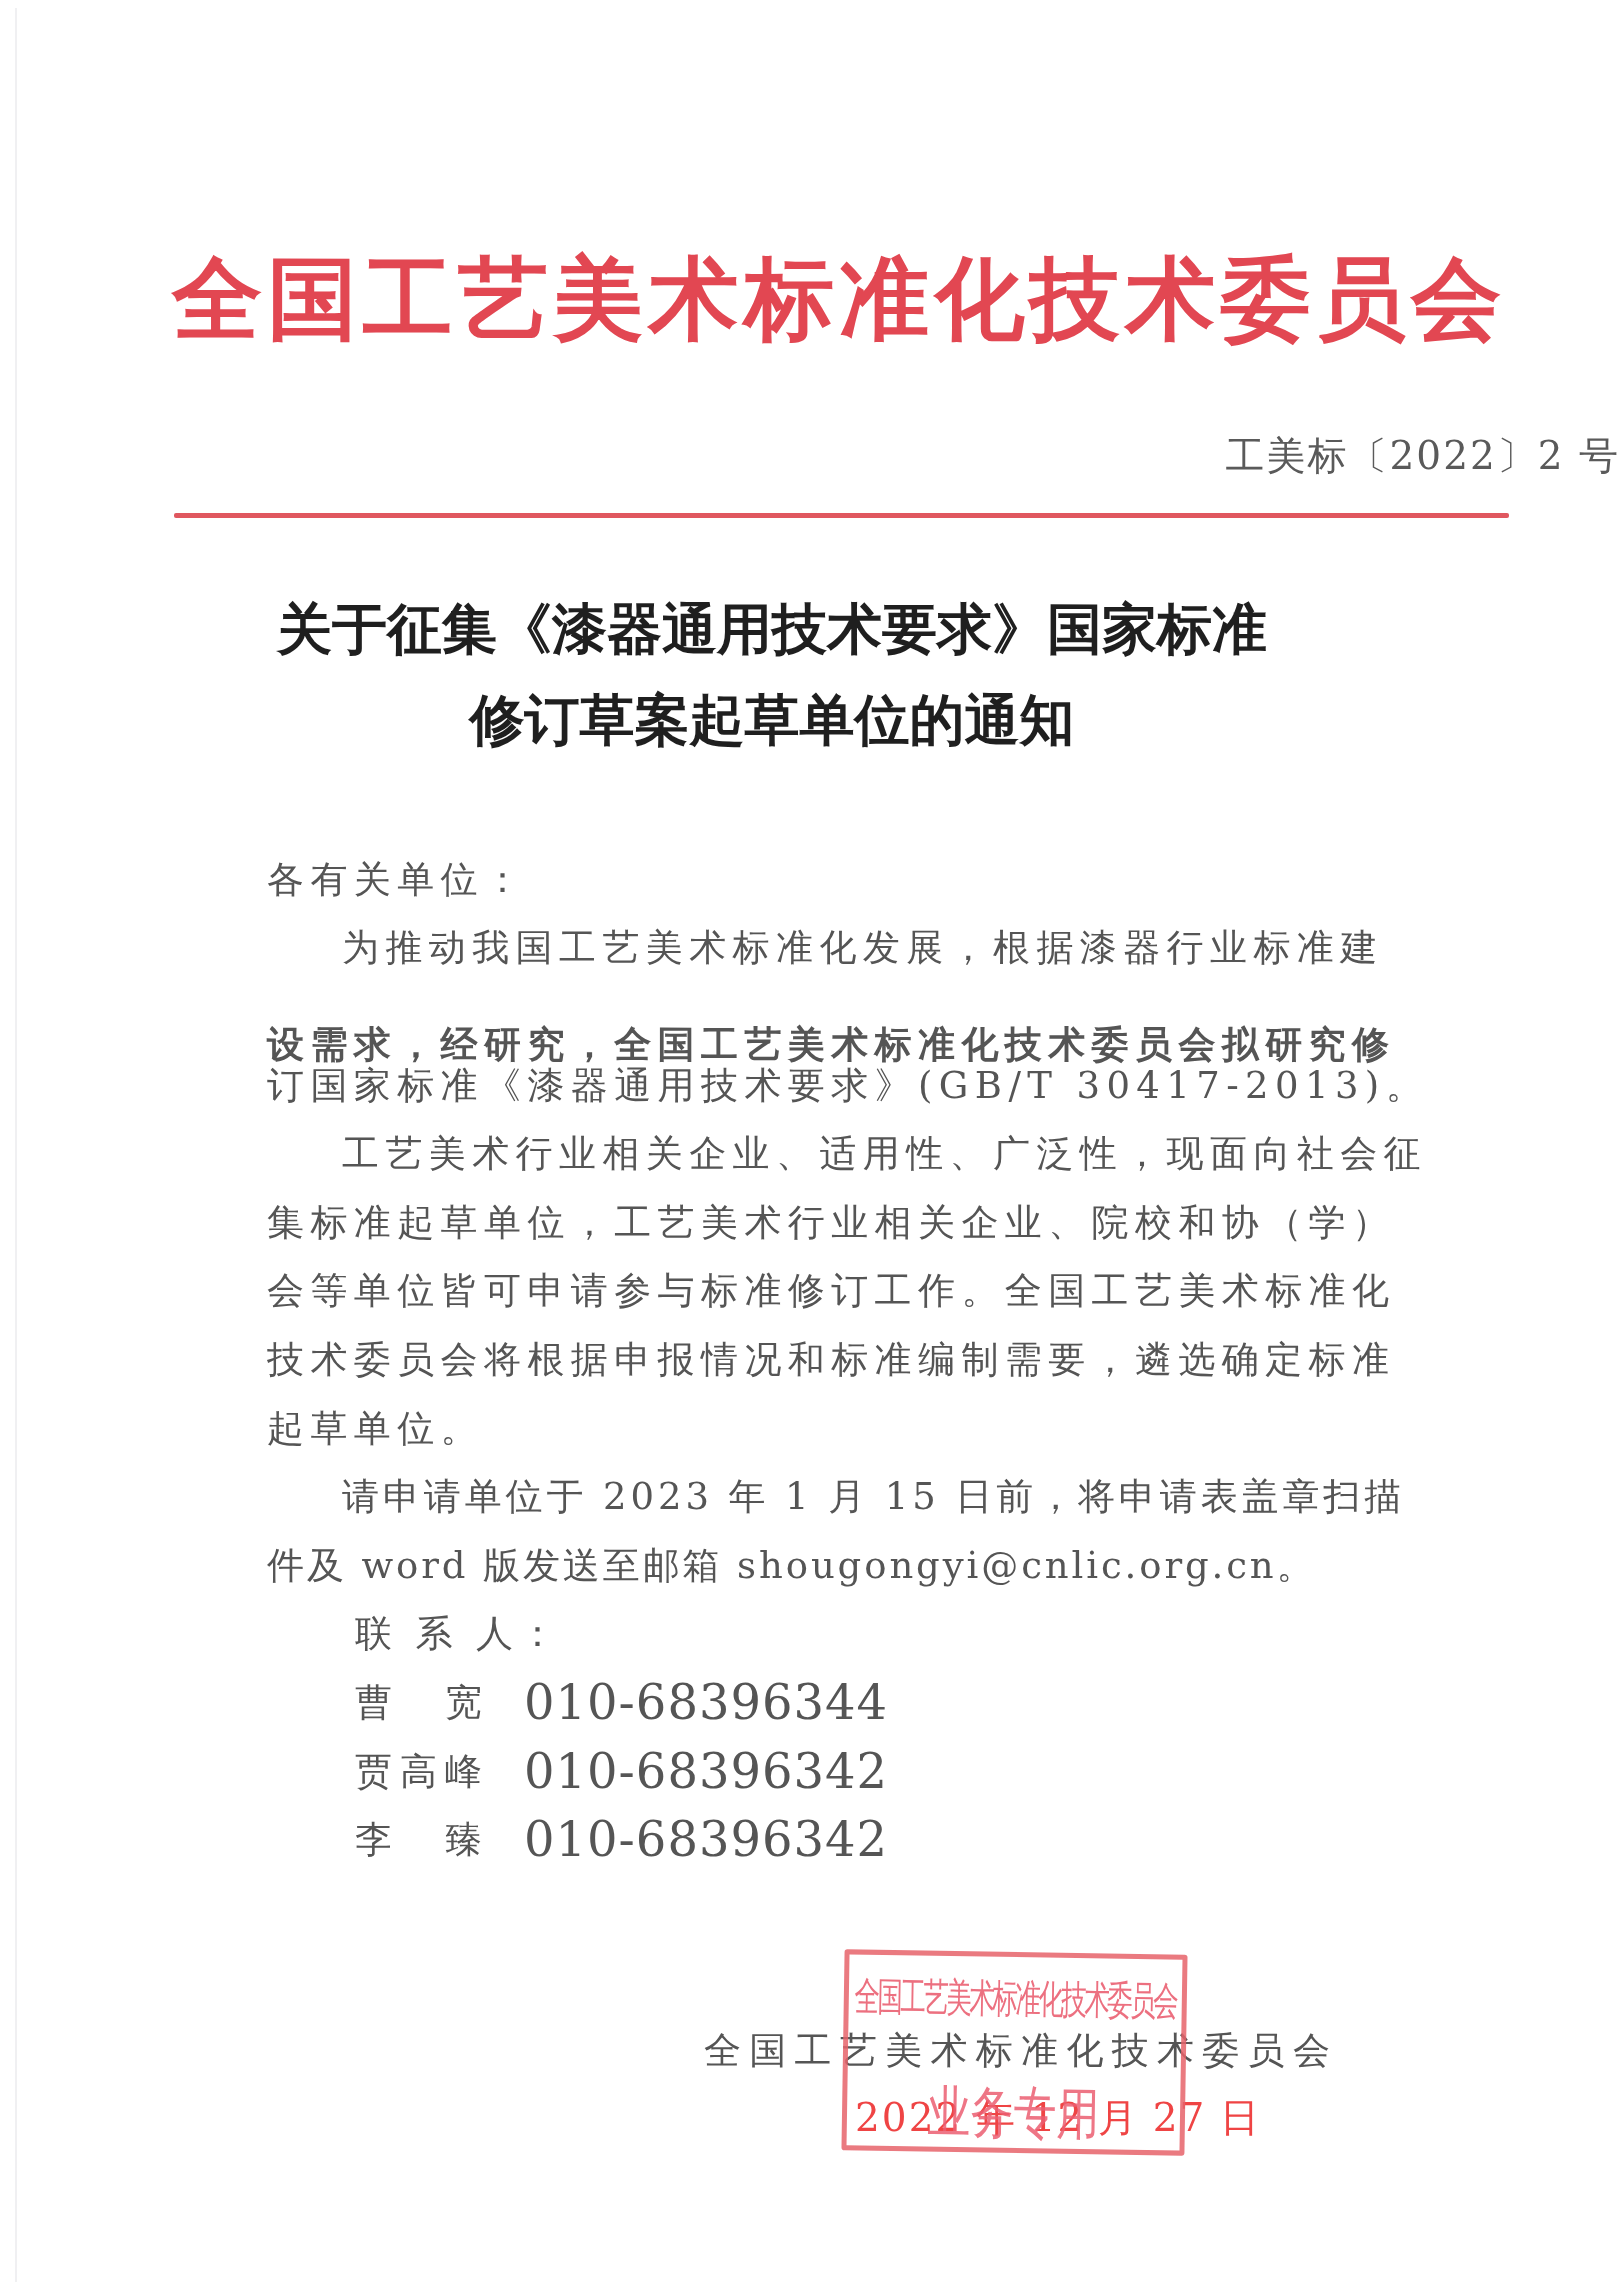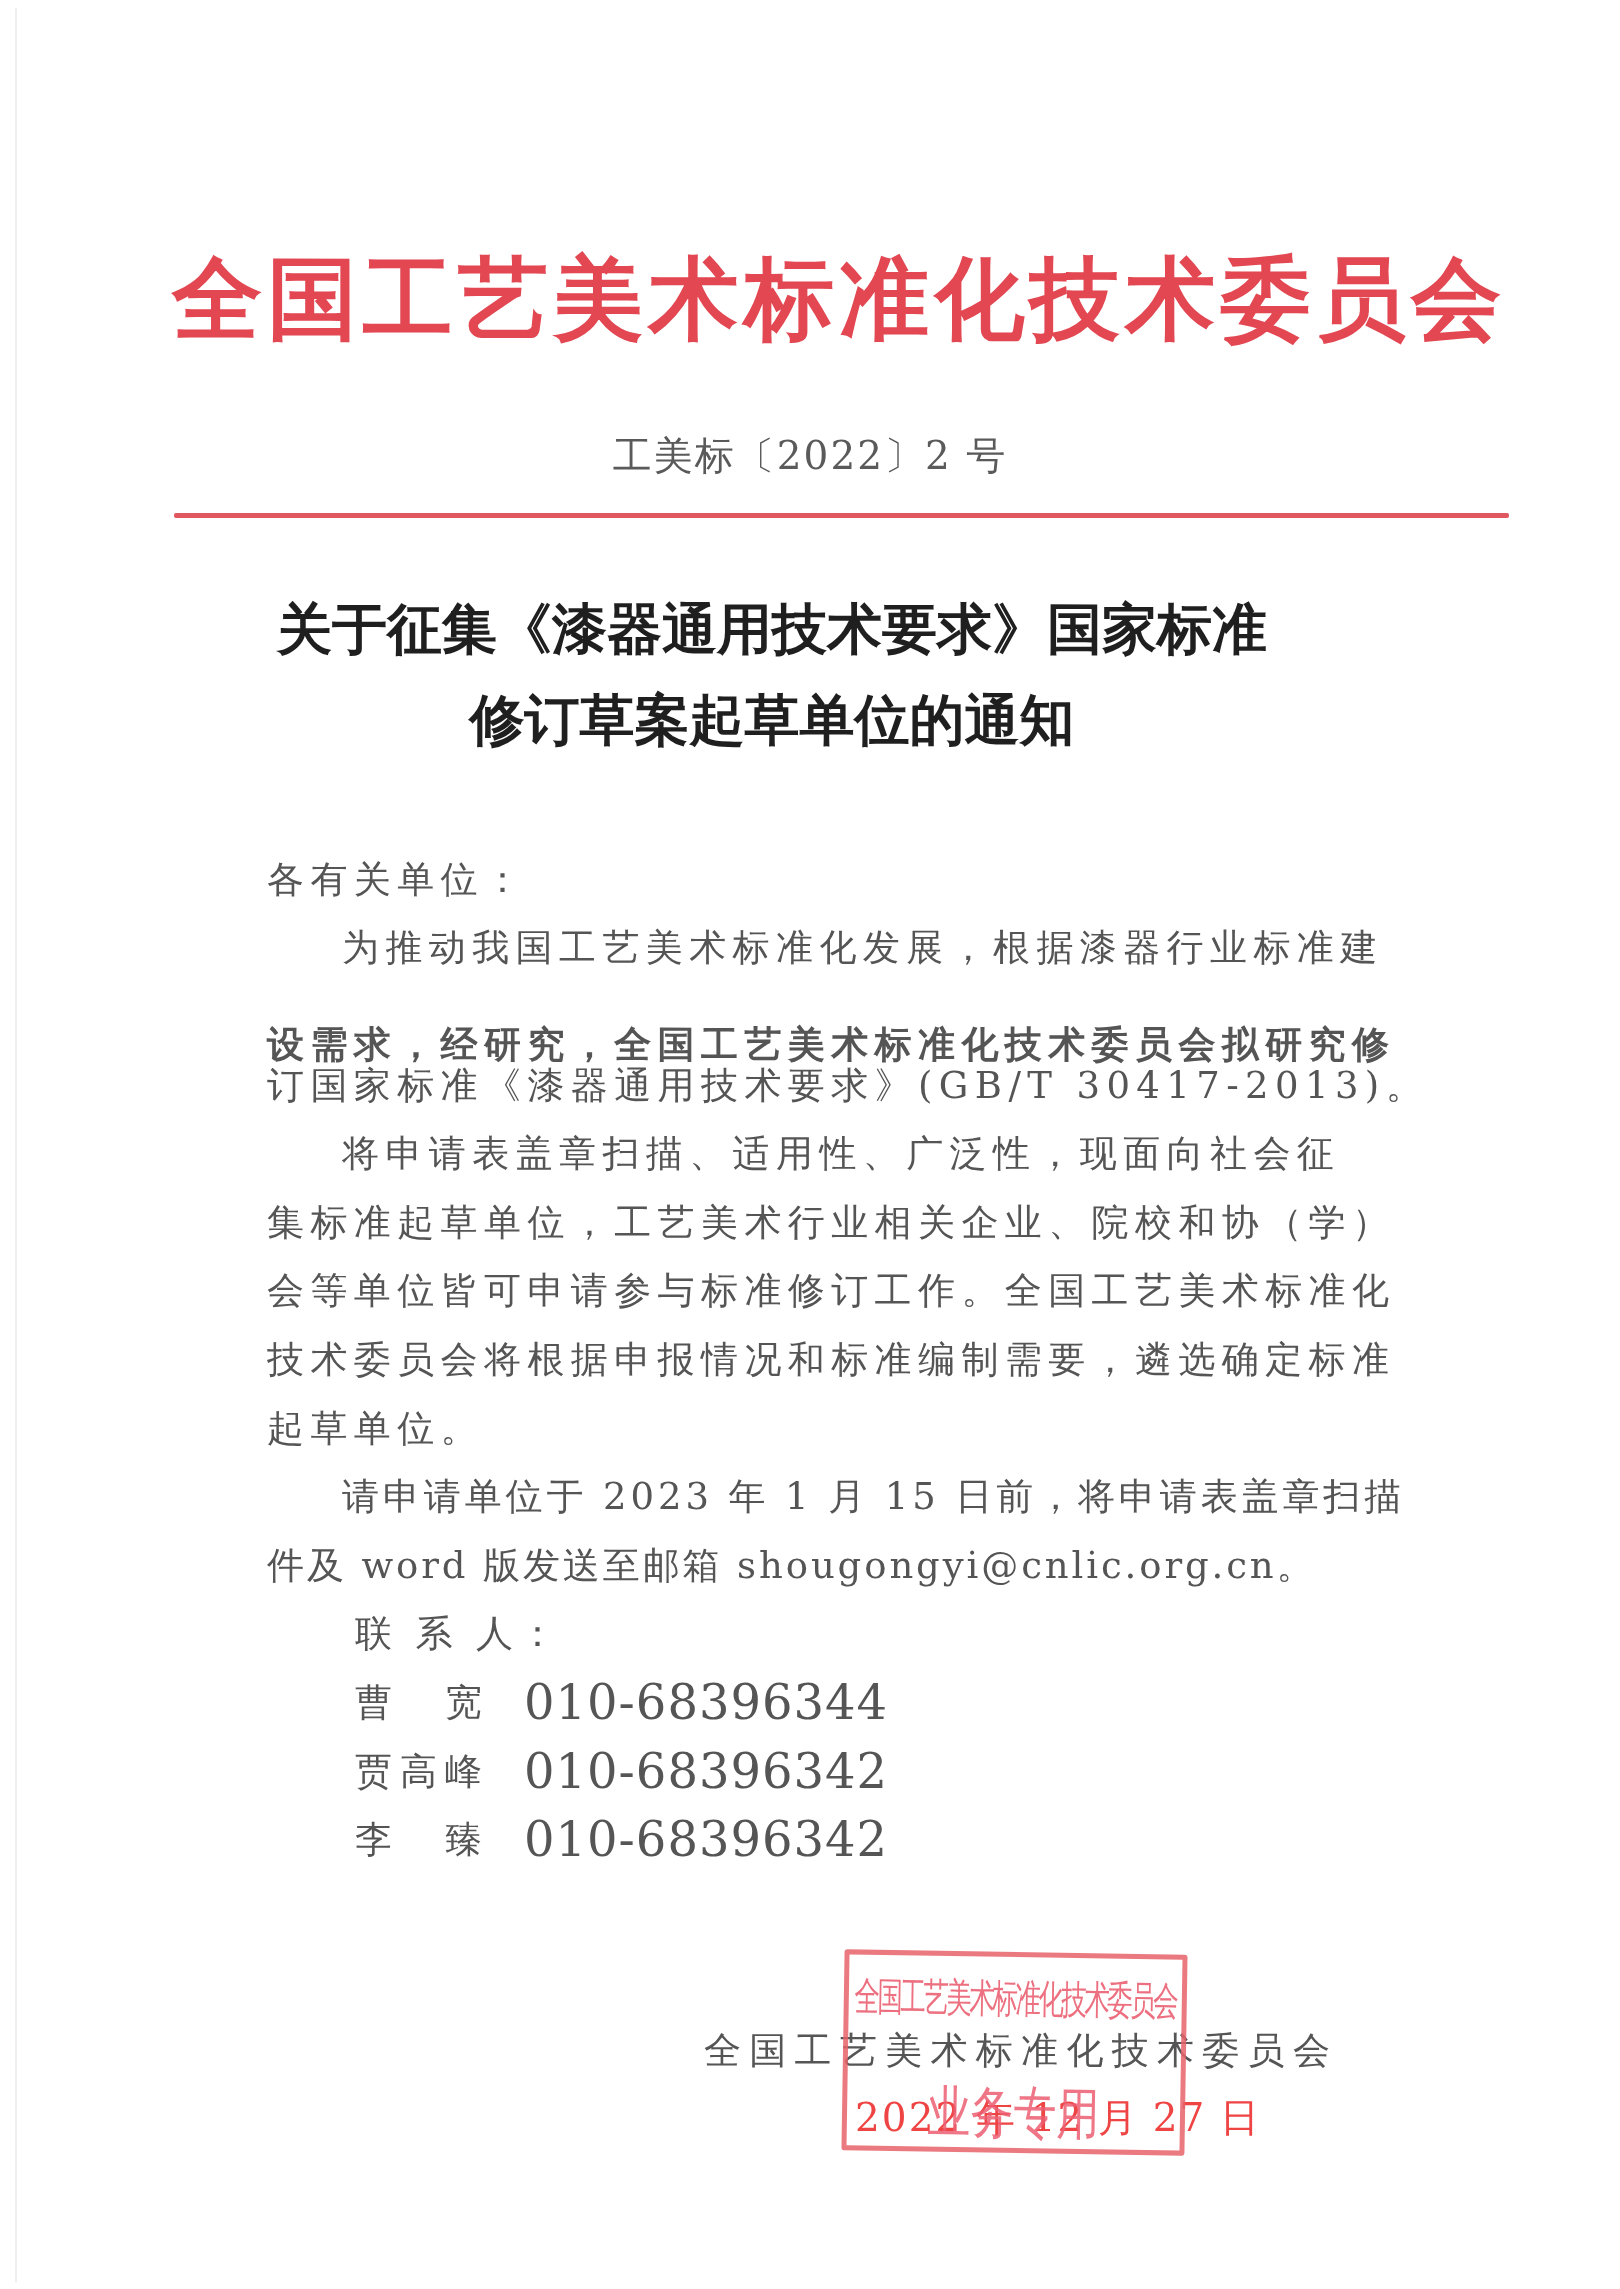--- a/index.html
+++ b/index.html
@@ -7,21 +7,21 @@
            font-family: "DejaVu Serif", "Liberation Serif", serif; color: #505050; }
     .scan-edge { position: absolute; left: 14.7px; top: 7.8px; width: 2px; height: 2274px; background: #f0f0f2; }
     .abs { position: absolute; white-space: nowrap; }
 
     .org-header { left: 172px; top: 245px; width: 1333px; height: 108px;
       font-family: "DejaVu Sans", "Liberation Sans", sans-serif; font-weight: bold;
       font-size: 90px; line-height: 108px; color: #e24752; letter-spacing: 3.9px;
       display: flex; justify-content: space-between; }
     .org-header span { display: inline-block; }
 
-    .doc-number { left: 0; width: 1620px; top: 431px; text-align: center;
+    .doc-number { left: 0; width: 1620px; top: 431px; text-align: right;
       font-size: 39px; line-height: 49px; color: #5a5a5a; letter-spacing: 2px; }
 
     .red-rule { left: 174px; top: 513px; width: 1335px; height: 4.9px; background: #e0575f; border-radius: 2px; }
 
     .title { left: 0; width: 1544px; text-align: center; font-family: "DejaVu Sans", "Liberation Sans", sans-serif;
       font-weight: bold; font-size: 55px; line-height: 88px; color: #1f1f1f; }
     .title-1 { top: 585px; }
     .title-2 { top: 676px; }
 
     .body-line { left: 267px; font-size: 37px; line-height: 49px; color: #555555; letter-spacing: 6.4px; }
@@ -73,21 +73,21 @@
 
 <div class="abs title title-1">关于征集《漆器通用技术要求》国家标准</div>
 <div class="abs title title-2">修订草案起草单位的通知</div>
 
 <div class="abs body-line" style="top:855px;">各有关单位：</div>
 
 <div class="abs body-line indent" style="top:923px;">为推动我国工艺美术标准化发展，根据漆器行业标准建</div>
 <div class="abs body-line" style="top:1020px;font-weight:bold;">设需求，经研究，全国工艺美术标准化技术委员会拟研究修</div>
 <div class="abs body-line" style="top:1061px;">订国家标准《漆器通用技术要求》(GB/T 30417-2013)。</div>
 
-<div class="abs body-line indent" style="top:1129px;">将申请表盖章扫描、适用性、广泛性，现面向社会征</div>
+<div class="abs body-line indent" style="top:1129px;">工艺美术行业相关企业、适用性、广泛性，现面向社会征</div>
 <div class="abs body-line" style="top:1198px;">集标准起草单位，工艺美术行业相关企业、院校和协（学）</div>
 <div class="abs body-line" style="top:1266px;">会等单位皆可申请参与标准修订工作。全国工艺美术标准化</div>
 <div class="abs body-line" style="top:1335px;">技术委员会将根据申报情况和标准编制需要，遴选确定标准</div>
 <div class="abs body-line" style="top:1404px;">起草单位。</div>
 
 <div class="abs body-line indent" style="top:1472px; letter-spacing:3.9px;">请申请单位于 2023 年 1 月 15 日前，将申请表盖章扫描</div>
 <div class="abs body-line" style="top:1541px; letter-spacing:2.9px;">件及 word 版发送至邮箱 shougongyi@cnlic.org.cn。</div>
 
 <div class="abs contact-label" style="top:1609px;">联 系 人：</div>
 

